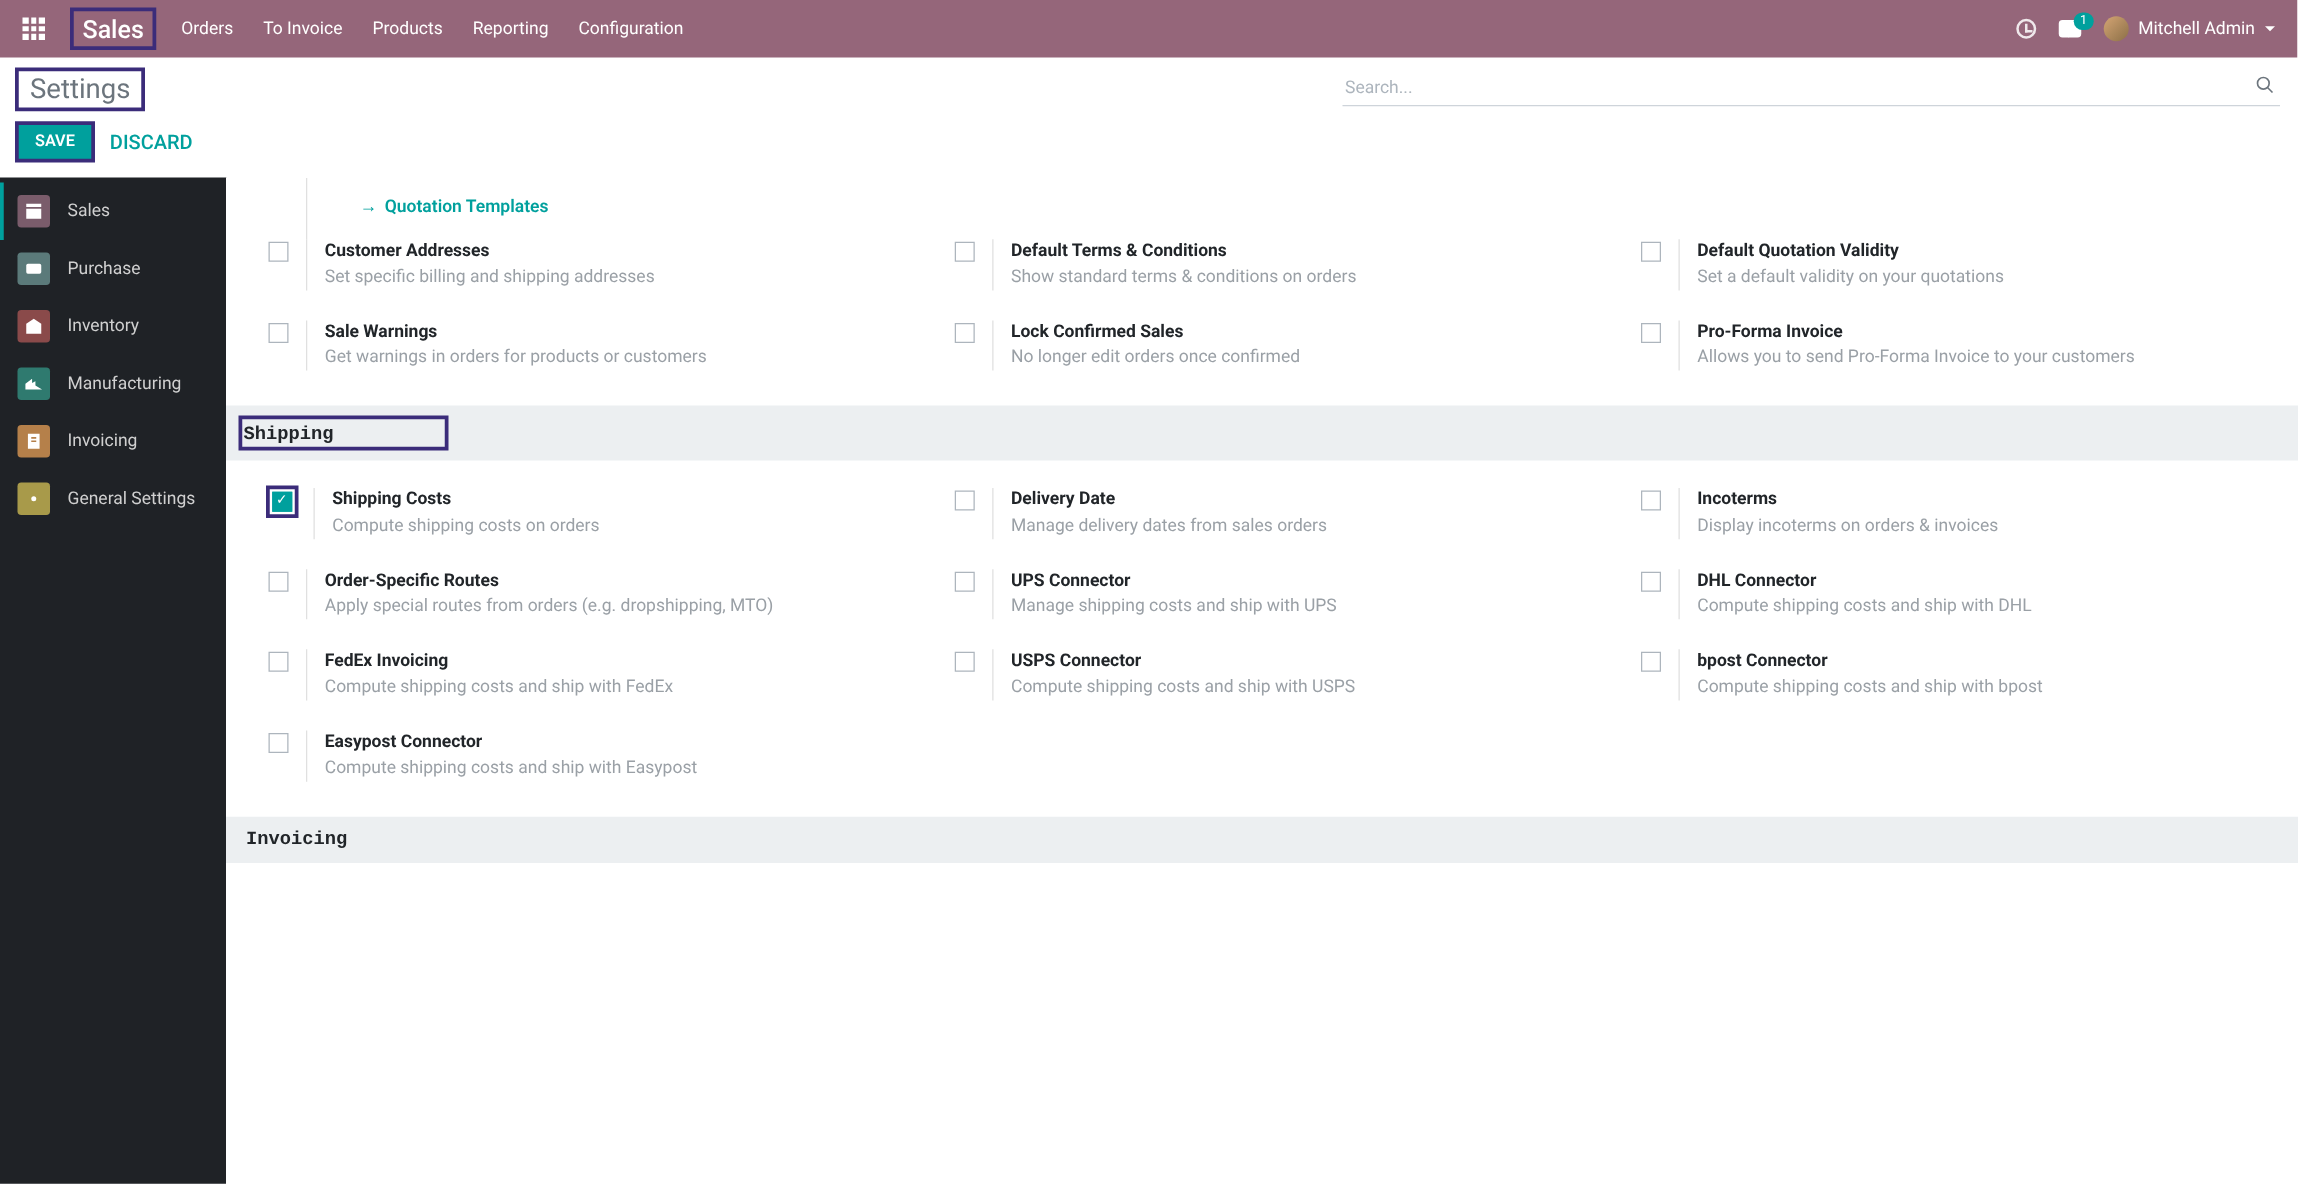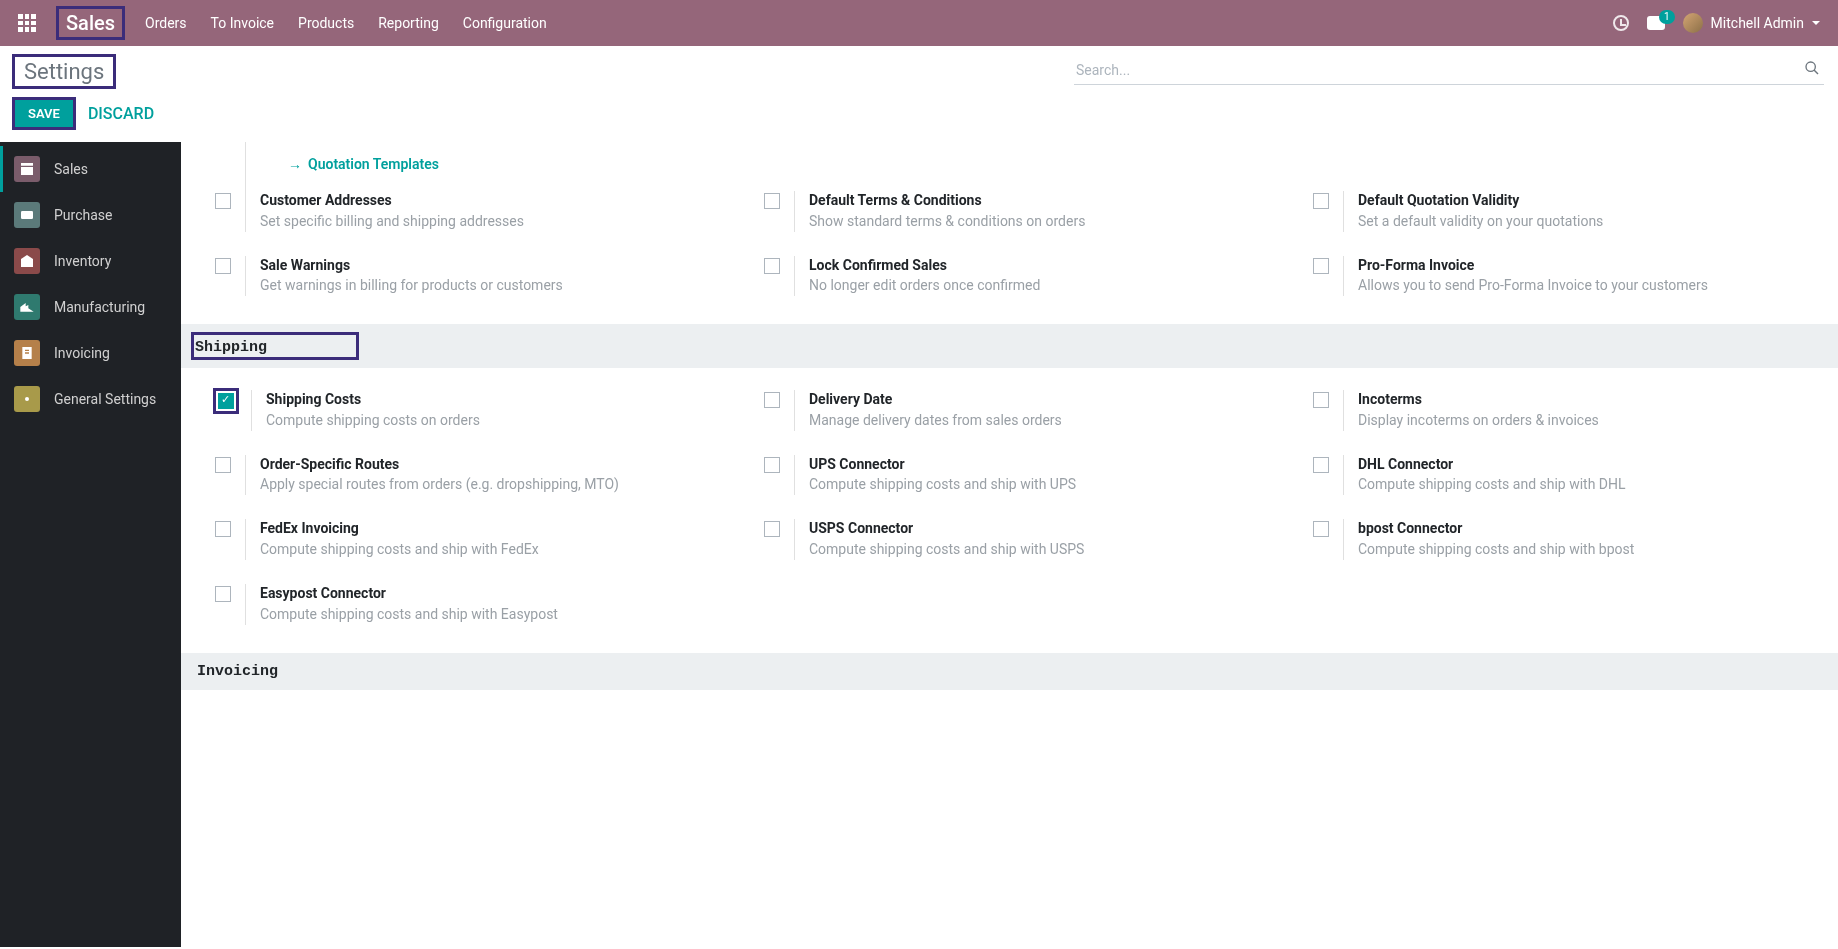--- a/index.html
+++ b/index.html
@@ -223,21 +223,21 @@
             <div class="setting-title">Default Quotation Validity</div>
             <div class="setting-desc">Set a default validity on your quotations</div>
           </div>
         </div>
       <div class="setting">
           <span class="cb-wrap">
             <span class="cb"></span>
           </span>
           <div class="setting-body">
             <div class="setting-title">Sale Warnings</div>
-            <div class="setting-desc">Get warnings in billing for products or customers</div>
+            <div class="setting-desc">Get warnings in orders for products or customers</div>
           </div>
         </div>
       <div class="setting">
           <span class="cb-wrap">
             <span class="cb"></span>
           </span>
           <div class="setting-body">
             <div class="setting-title">Lock Confirmed Sales</div>
             <div class="setting-desc">No longer edit orders once confirmed</div>
           </div>
@@ -293,21 +293,21 @@
             <div class="setting-title">Order-Specific Routes</div>
             <div class="setting-desc">Apply special routes from orders (e.g. dropshipping, MTO)</div>
           </div>
         </div>
       <div class="setting">
           <span class="cb-wrap">
             <span class="cb"></span>
           </span>
           <div class="setting-body">
             <div class="setting-title">UPS Connector</div>
-            <div class="setting-desc">Compute shipping costs and ship with UPS</div>
+            <div class="setting-desc">Manage shipping costs and ship with UPS</div>
           </div>
         </div>
       <div class="setting">
           <span class="cb-wrap">
             <span class="cb"></span>
           </span>
           <div class="setting-body">
             <div class="setting-title">DHL Connector</div>
             <div class="setting-desc">Compute shipping costs and ship with DHL</div>
           </div>

